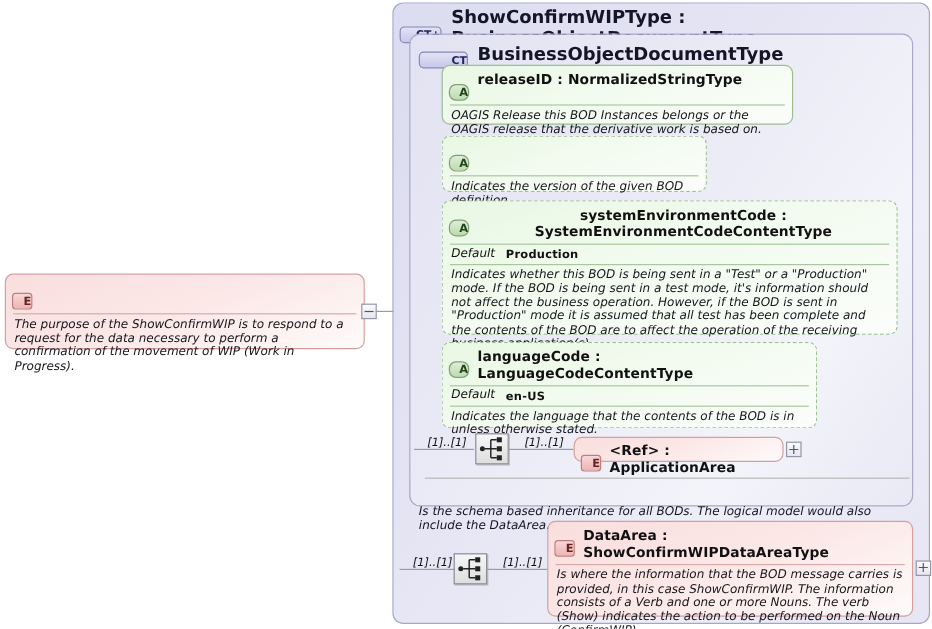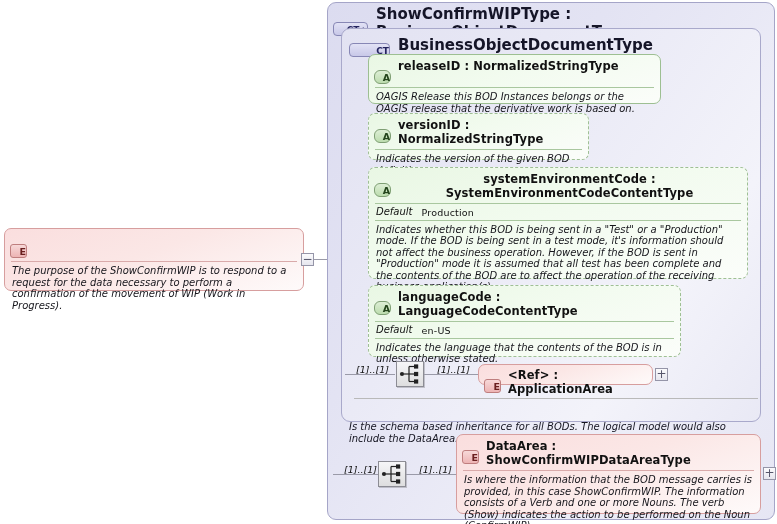--- a/index.html
+++ b/index.html
@@ -116,21 +116,21 @@
     color: #15151b;
   }
 
   .def-row {
     display: flex;
     gap: 9px;
     padding: 2px 7px 2px 7px;
     font-size: 10px;
   }
   .def-label { font-style: italic; color: #111; }
-  .def-value { font-weight: normal; font-size: 9.5px; color: #111; letter-spacing: .2px; padding-top: .5px;}
+  .def-value { font-weight: bold; font-size: 9.5px; color: #111; letter-spacing: .2px; padding-top: .5px;}
 
   
   .ct-label {
     position: absolute;
     display: flex;
     align-items: center;
     gap: 8px;
   }
   .ct-label .txt {
     font-weight: bold;
@@ -217,21 +217,20 @@
     <span class="badge badge-A">A</span>
     <span class="bx-title">releaseID : NormalizedStringType</span>
   </div>
   <div class="divider green"></div>
   <div class="bx-doc">OAGIS Release this BOD Instances belongs or the OAGIS release that the derivative work is based on.</div>
 </div>
 
 <div class="rbox attr-box dashed" style="left:368px; top:113px; width:221px; height:47px;">
   <div class="bx-head">
     <span class="badge badge-A">A</span>
-    <span class="bx-title">versionID : NormalizedStringType</span>
   </div>
   <div class="divider green"></div>
   <div class="bx-doc">Indicates the version of the given BOD definition.</div>
 </div>
 
 <div class="rbox attr-box dashed" style="left:368px; top:167px; width:380px; height:112px;">
   <div class="bx-head">
     <span class="badge badge-A">A</span>
     <span class="bx-title center">systemEnvironmentCode : SystemEnvironmentCodeContentType</span>
   </div>

